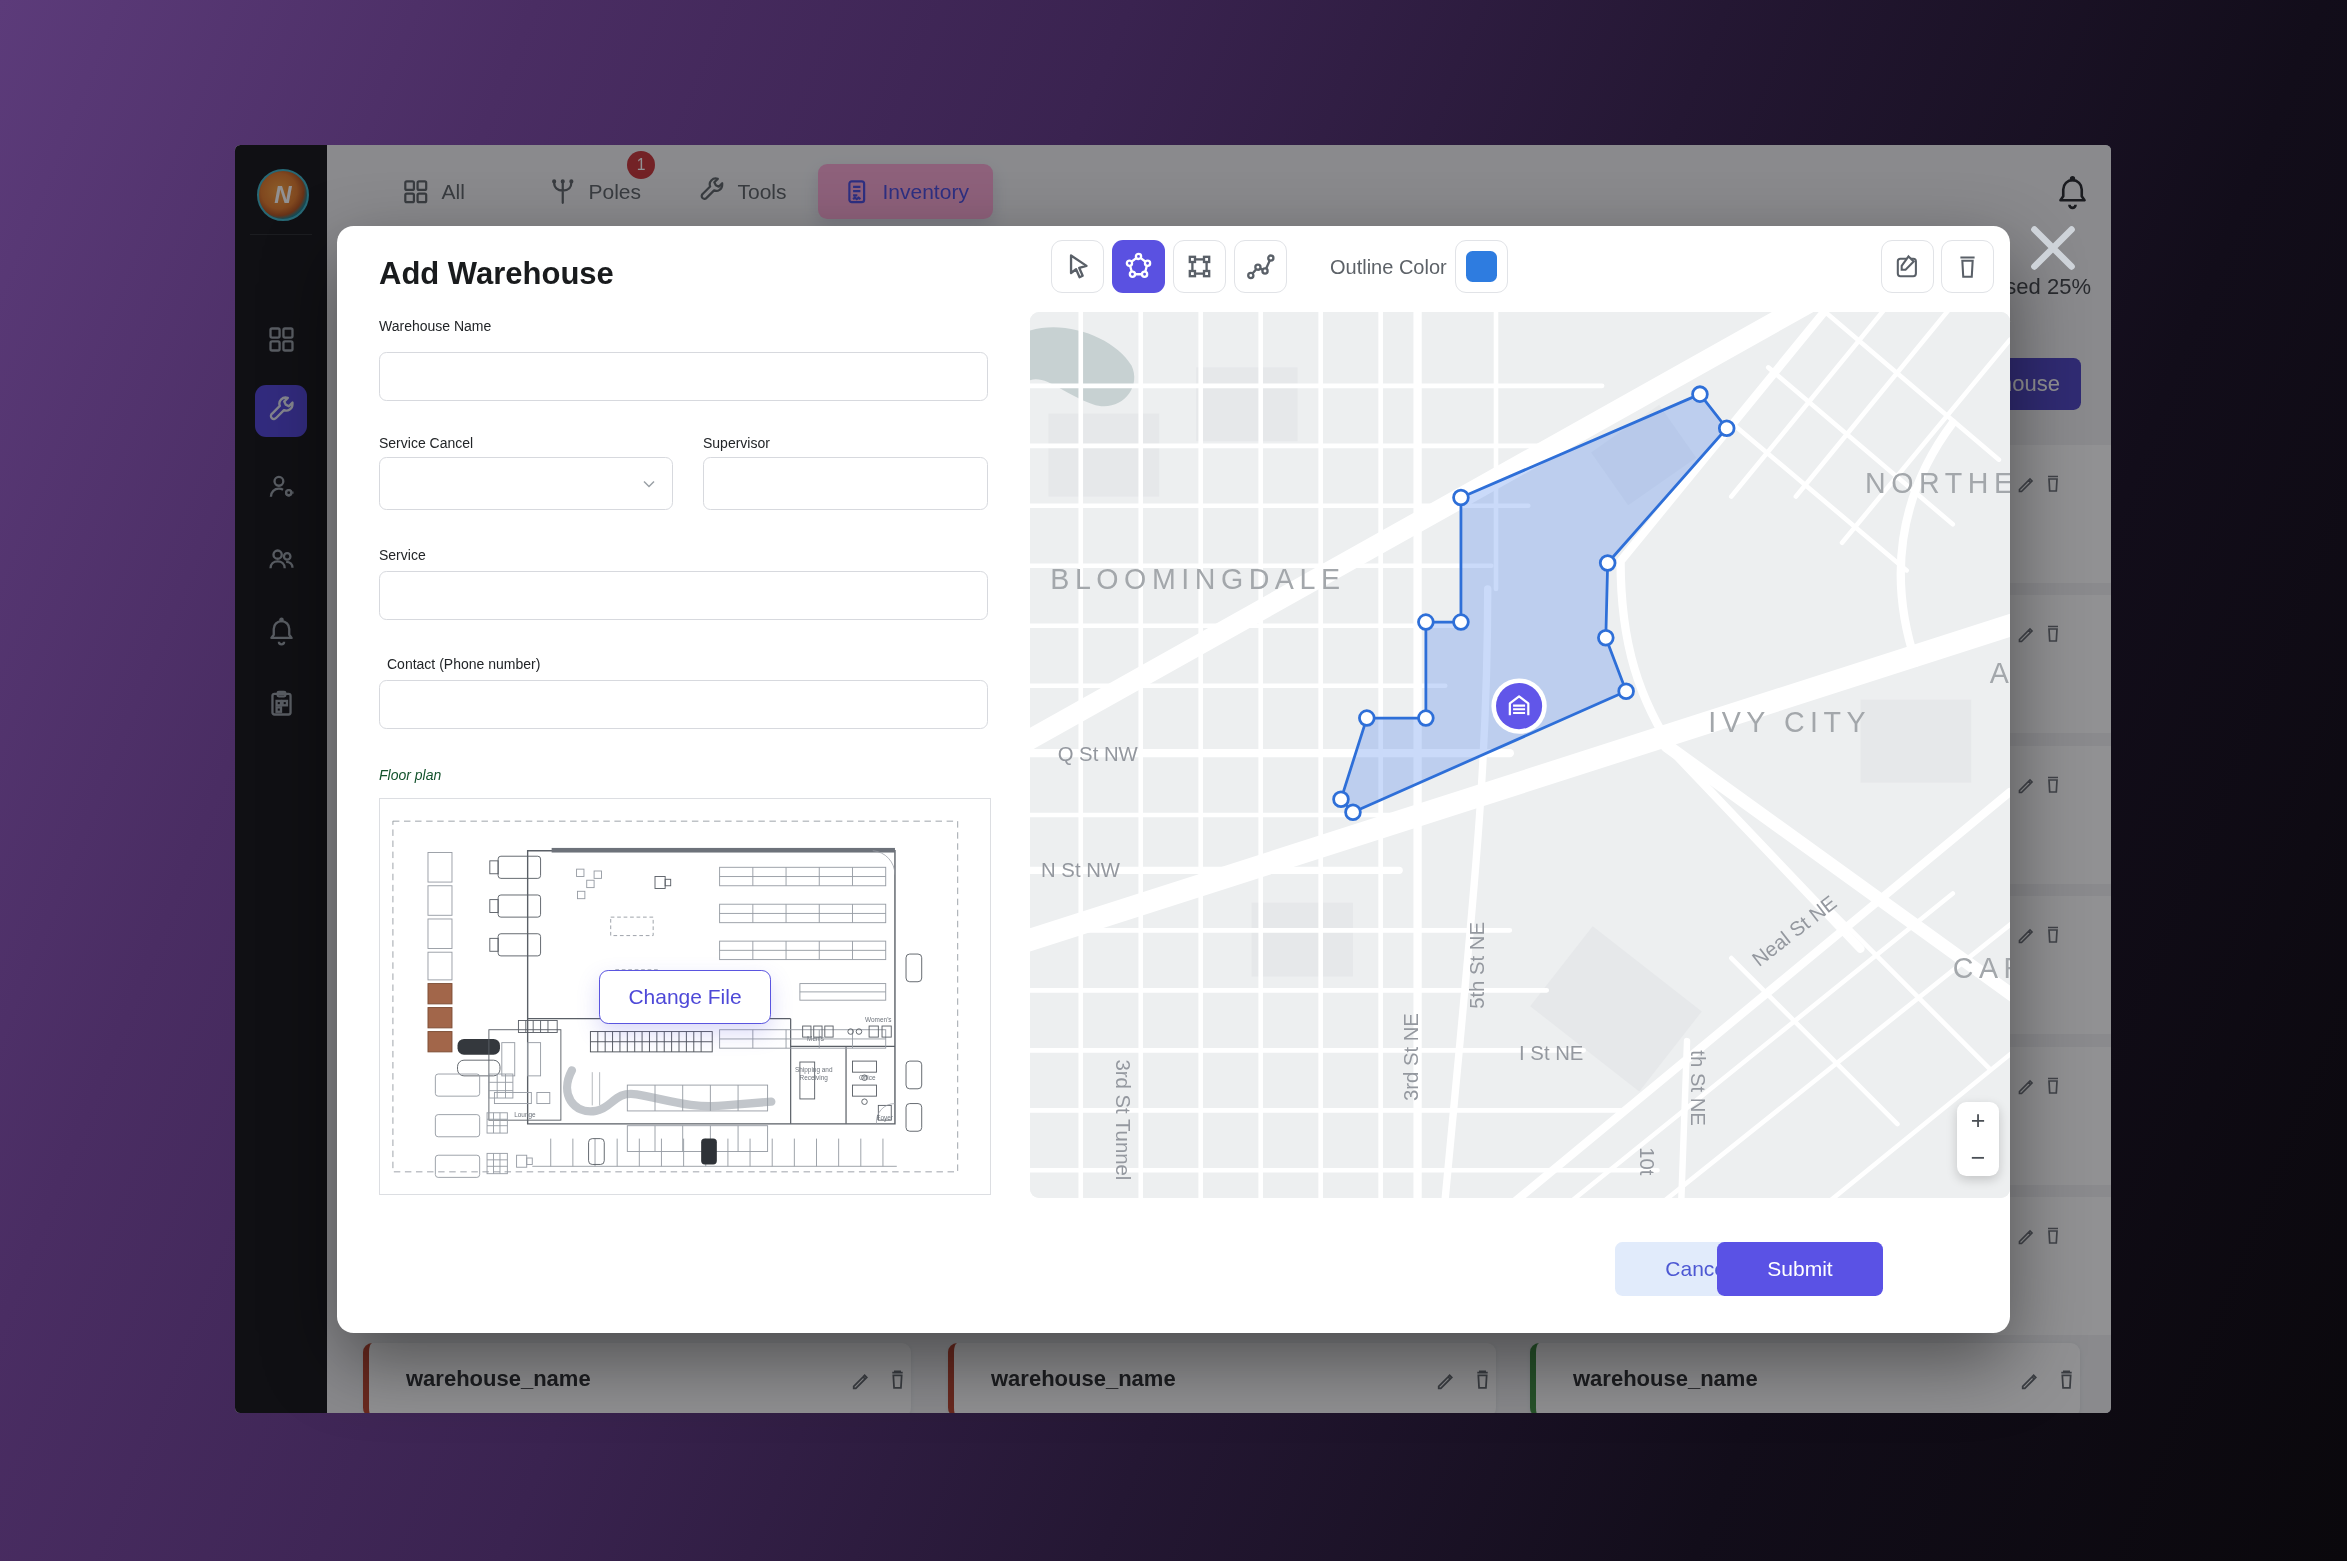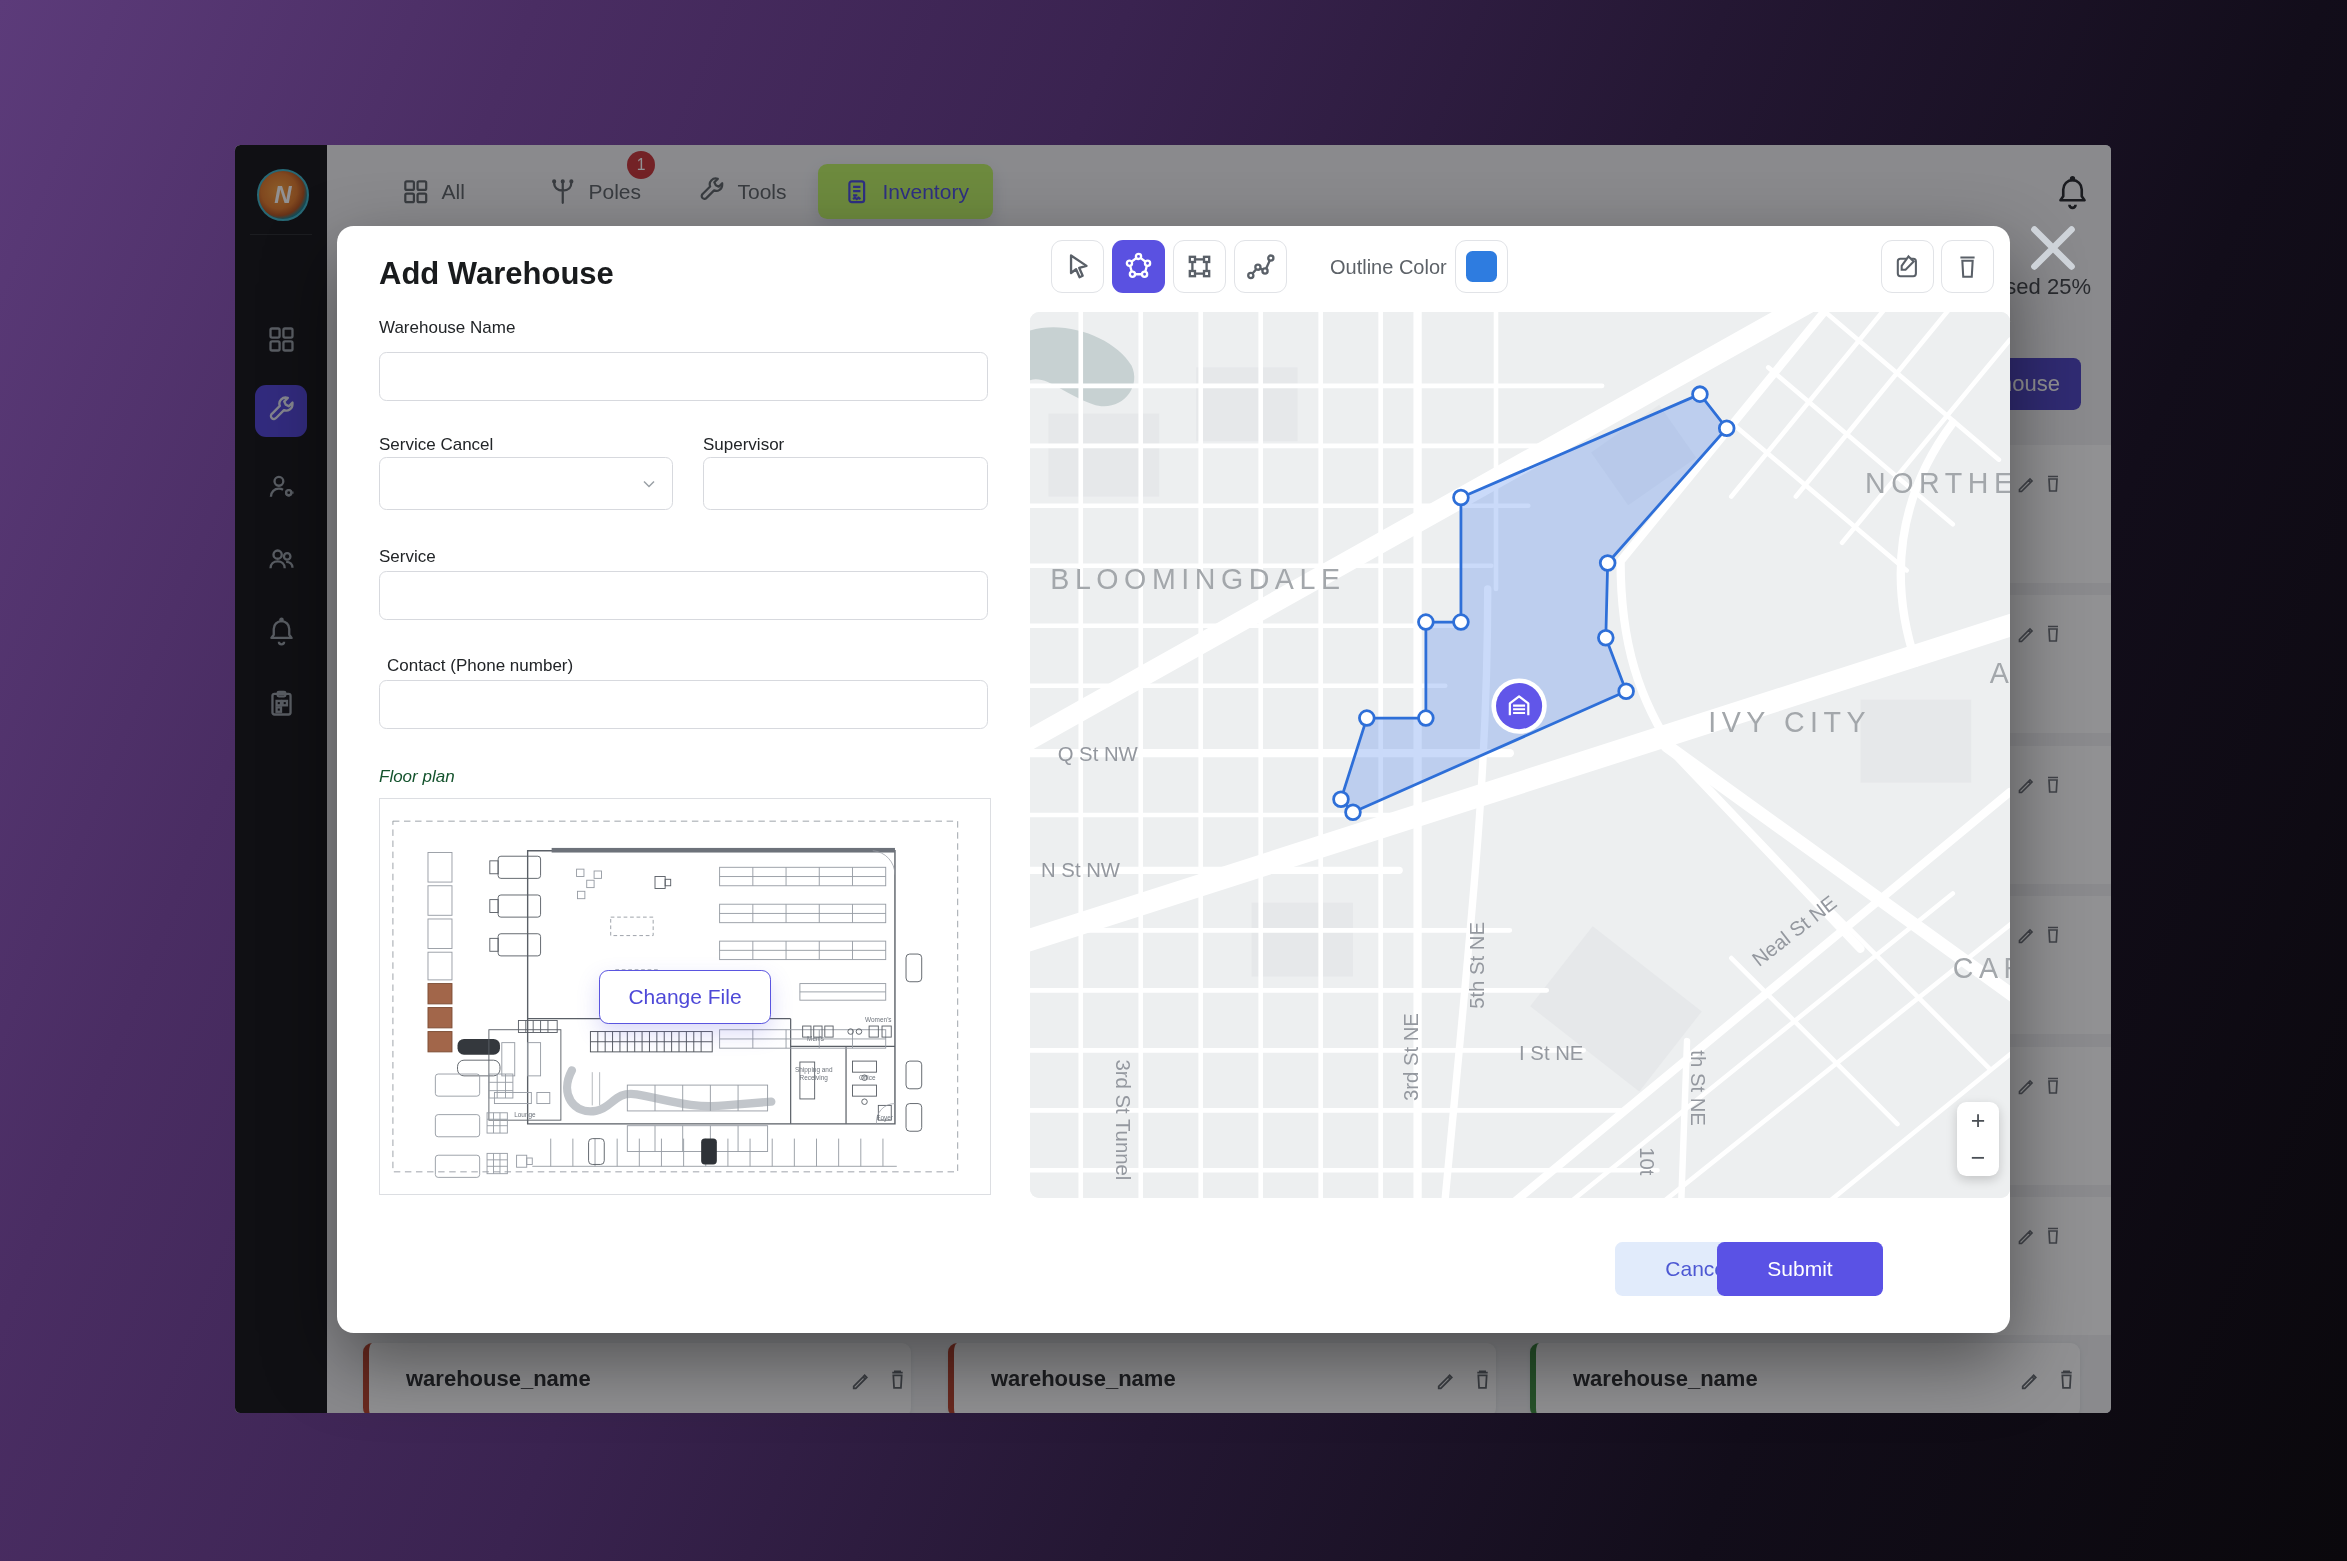--- a/index.html
+++ b/index.html
@@ -16,42 +16,42 @@
     color:#fff;font-weight:bold;font-style:italic;font-size:24px;}
   .side-div{position:absolute;left:14.8px;right:14.8px;top:89px;height:0.9px;background:#2b2c31;}
   .nav-btn{position:absolute;left:20px;width:52px;height:52px;border-radius:11px;
     display:flex;align-items:center;justify-content:center;color:#9aa0a8;}
   .nav-btn.active{background:#5246d9;color:#e8e9f5;}
   .nav-btn svg{width:31px;height:31px;}
   
   .tab{position:absolute;top:19.4px;height:55px;display:flex;align-items:center;gap:11px;
     color:#5f6468;font-size:21px;}
   .tab svg{width:29.5px;height:29.5px;}
-  .tab.pill{background:#bef264;border-radius:9.2px;padding:0 24px;color:#4b4ee0;
+  .tab.pill{background:#f9a8d4;border-radius:9.2px;padding:0 24px;color:#4b4ee0;
     box-shadow:0 7.4px 16.6px rgba(70,70,120,0.18);}
   .badge{position:absolute;width:28px;height:28px;border-radius:50%;background:#c8353a;color:#fff;
     font-size:15.7px;display:flex;align-items:center;justify-content:center;}
   .bell{position:absolute;top:29px;color:#27292d;}
   .used{position:absolute;left:1680px;top:129px;width:176px;text-align:right;font-size:22px;color:#43464a;}
   .add-wh-btn{position:absolute;left:1647px;top:213px;width:199px;height:52px;background:#4f46c5;
     color:#fff;font-size:22px;border-radius:7.4px;display:flex;align-items:center;justify-content:center;}
   .right-row{position:absolute;left:1749px;width:138px;height:138px;background:#ffffff;border-radius:13px;}
   .right-row svg{position:absolute;top:26px;width:24px;height:24px;color:#6d7278;}
   .wcard{position:absolute;top:1198px;height:74px;background:#ffffff;border-radius:9.2px;
     border-left:6.5px solid #b8432c;box-shadow:0 1.8px 5.5px rgba(0,0,0,0.08);}
   .wcard .nm{position:absolute;left:37px;top:0;line-height:72px;font-size:22px;font-weight:600;color:#2c2e31;}
   .wcard svg{position:absolute;top:24px;width:25px;height:25px;color:#63686e;}
   .dim{position:absolute;inset:0;background:rgba(12,12,16,0.45);z-index:90;}
   
   .closex{position:absolute;left:2027px;top:222px;width:52px;height:52px;z-index:110;cursor:pointer;}
   
   .modal{position:absolute;left:337px;top:226px;width:1673px;height:1107px;background:#fff;
     border-radius:16.6px;z-index:100;box-shadow:0 28px 74px rgba(0,0,0,0.45);}
   .m-title{position:absolute;left:42px;top:29.5px;font-size:31px;font-weight:bold;color:#191b1d;}
-  .f-label{position:absolute;font-size:17px;color:#222528;}
+  .f-label{position:absolute;font-size:14px;color:#222528;}
   .f-label.gray{color:#14532d;font-style:italic;}
   .f-input{position:absolute;height:49px;border:1.4px solid #d7d9de;border-radius:7.4px;background:#fff;box-sizing:border-box;}
   .f-select{position:absolute;height:53px;border:1.4px solid #d7d9de;border-radius:7.4px;background:#fff;box-sizing:border-box;}
   .f-select svg{position:absolute;right:13px;top:15.7px;width:20px;height:20px;color:#9aa0a6;}
   .fp-card{position:absolute;left:42px;top:572px;width:610px;height:395px;border:1.4px solid #dcdee2;
     border-radius:0;background:#fff;overflow:hidden;}
   .chg-btn{position:absolute;left:50%;top:50%;transform:translate(-50%,-50%);width:170px;height:52px;
     background:#fff;border:1.4px solid #5a55e0;border-radius:9.2px;color:#4e49d8;font-size:21px;
     display:flex;align-items:center;justify-content:center;box-shadow:0 9.2px 22px rgba(90,85,224,0.22);}
   .tool-btn{position:absolute;top:14px;width:53px;height:53px;background:#fff;border:1.4px solid #e1e3e7;

